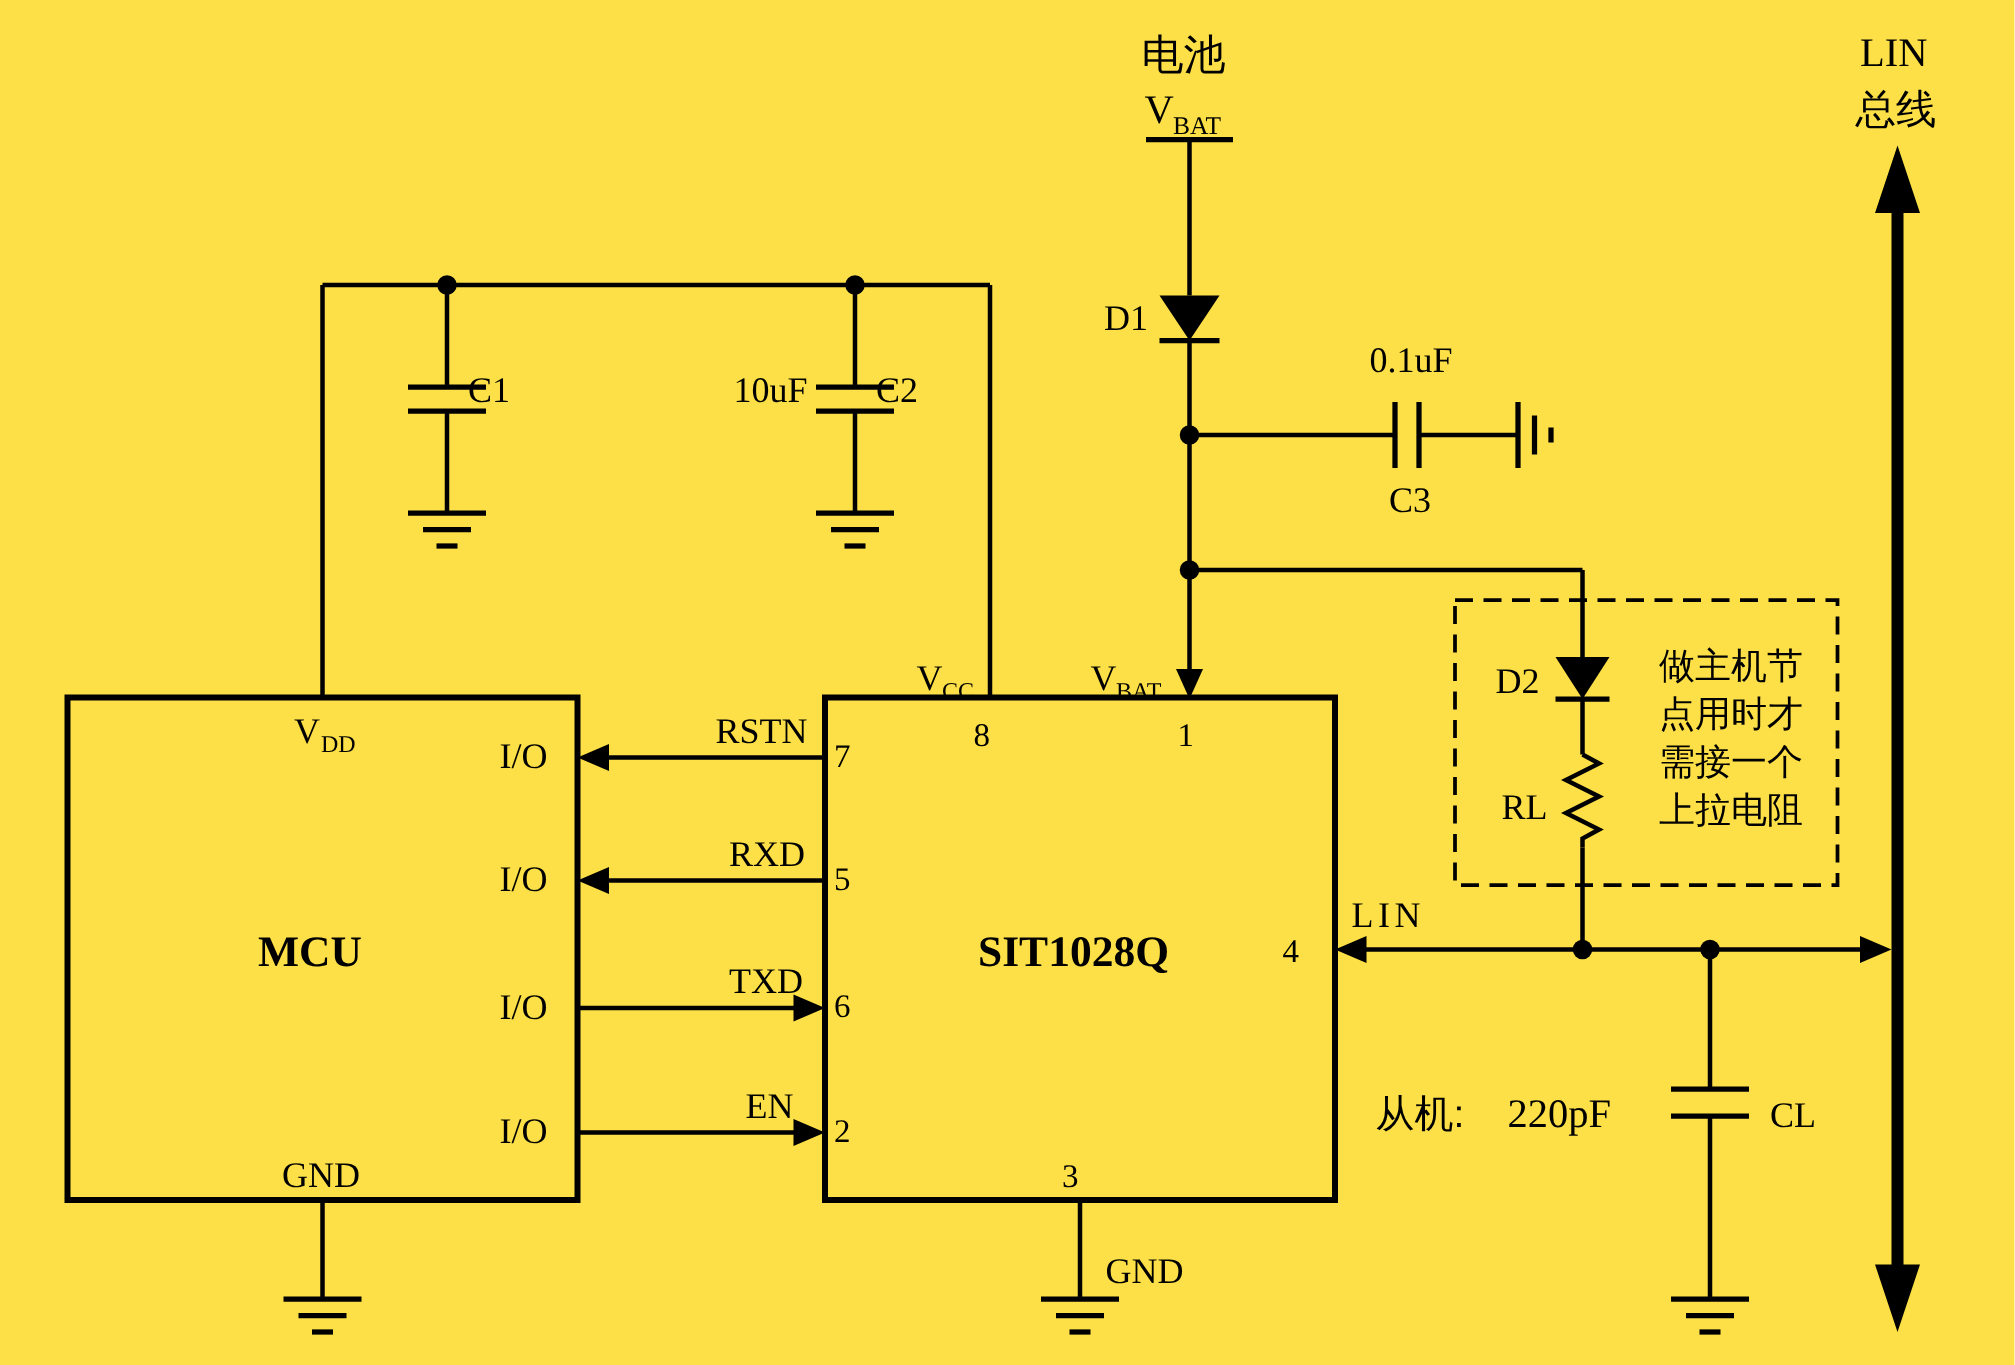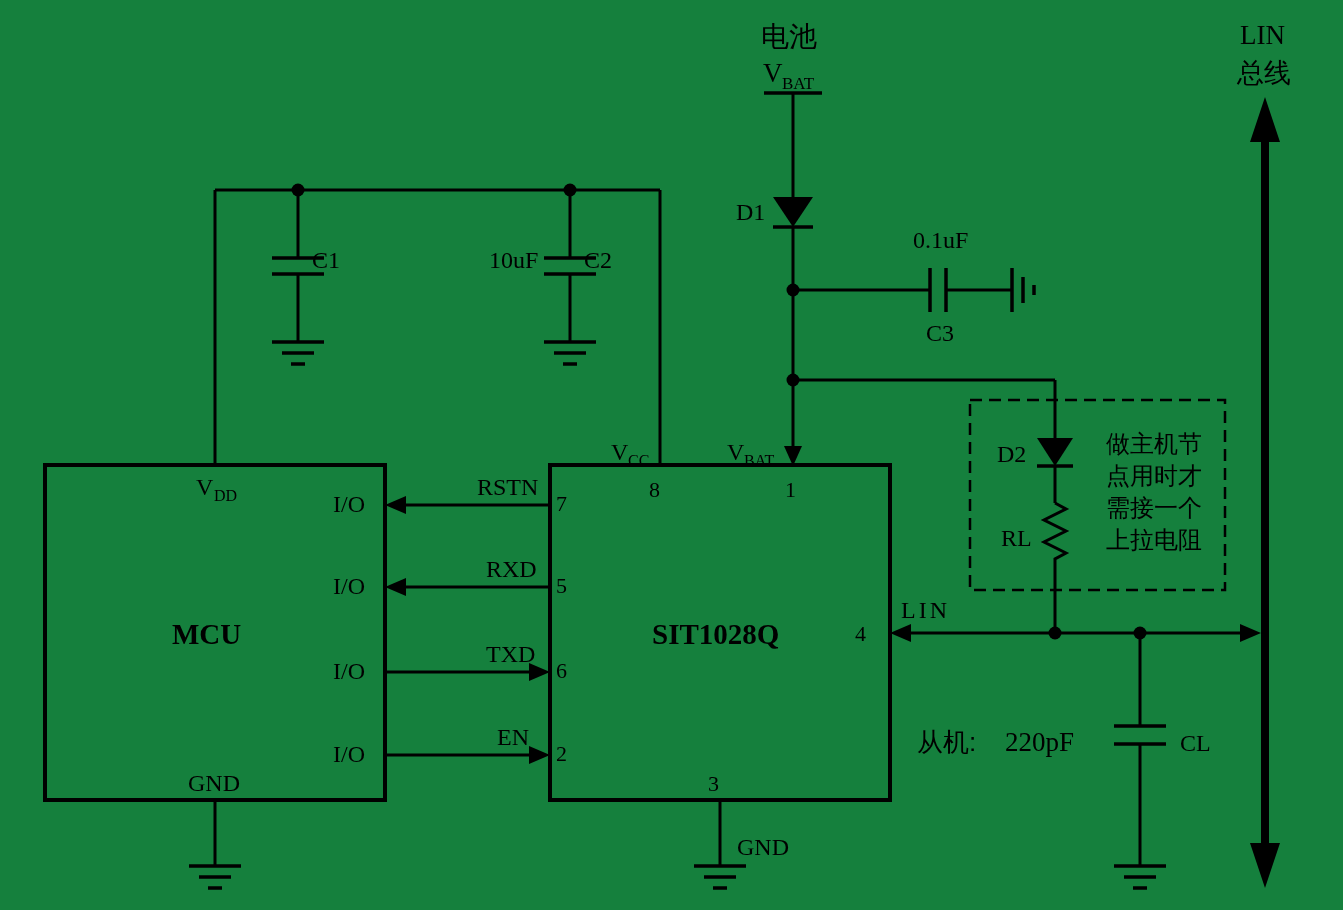--- a/index.html
+++ b/index.html
@@ -1,16 +1,16 @@
 <!DOCTYPE html>
 <html><head>
 <meta charset="utf-8">
 <style>
   html,body{margin:0;padding:0;background:#ffffff;}
-  .stage{position:relative;width:1343px;height:910px;background:#15803d;overflow:hidden;}
+  .stage{position:relative;width:1343px;height:910px;background:#fde047;overflow:hidden;}
   svg{display:block;}
   .wire{stroke:#000;stroke-width:3;fill:none;}
   .thick{stroke:#000;stroke-width:3.5;fill:none;}
   .boxline{stroke:#000;stroke-width:4;fill:none;}
   .dashedbox{stroke:#000;stroke-width:2.5;fill:none;stroke-dasharray:12 7;}
   .fillblk{fill:#000;stroke:none;}
   .serif{font-family:"Liberation Serif","DejaVu Serif",serif;fill:#000;}
   .cjk{font-family:"Liberation Sans","DejaVu Sans",sans-serif;fill:#000;}
   .bold{font-weight:bold;}
   .fs16{font-size:16px;}

